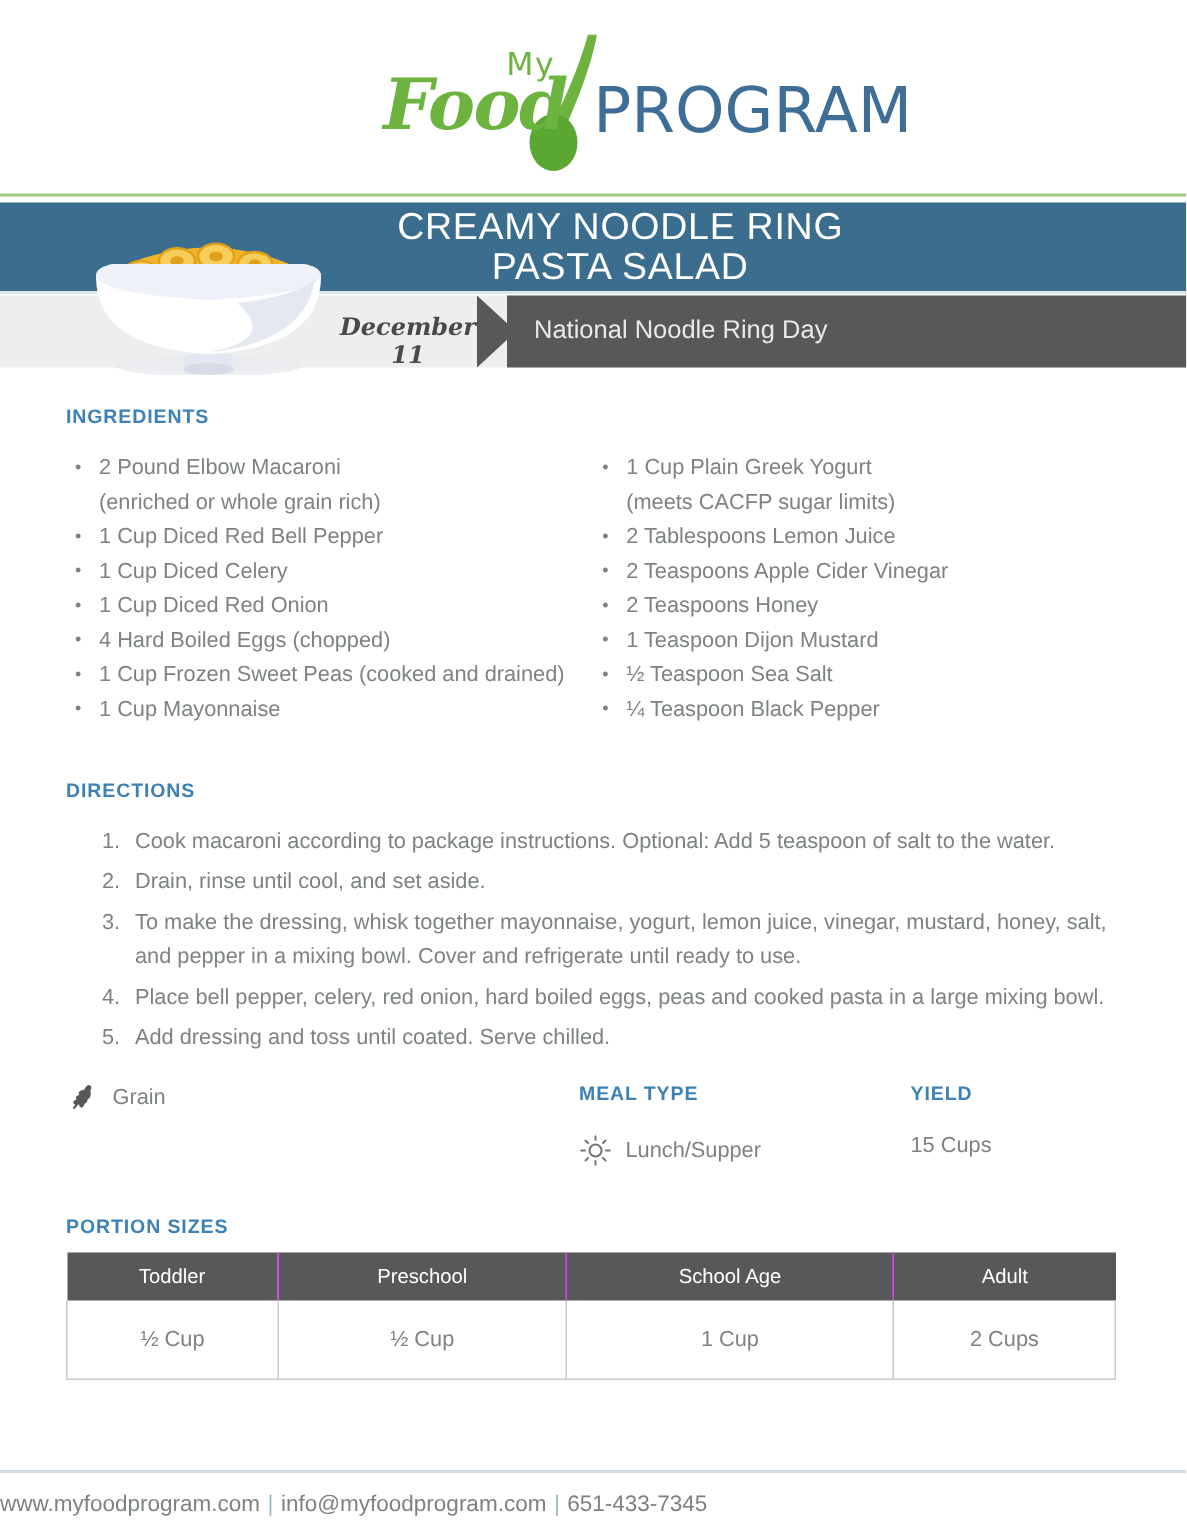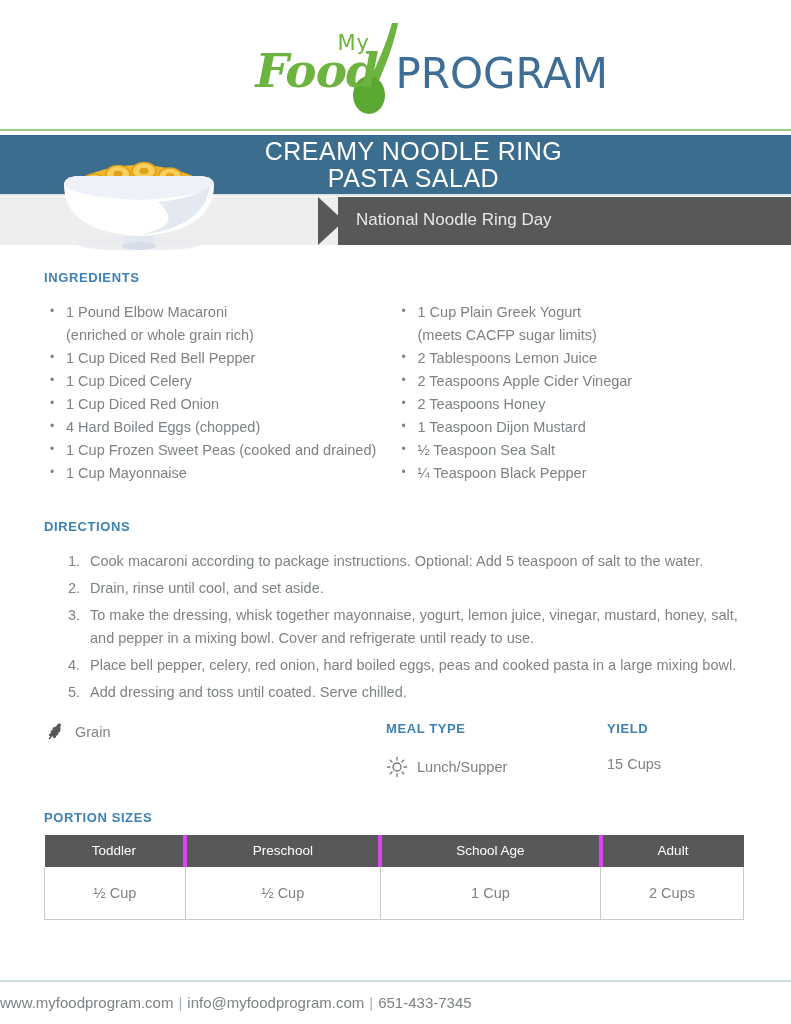--- a/index.html
+++ b/index.html
@@ -242,21 +242,21 @@
     width: 700px;
     border-collapse: collapse;
   }
   .portion-table th {
     background: #58585a;
     color: #ffffff;
     font-size: 13.5px;
     font-weight: 400;
     padding: 8px 0 9px;
     text-align: center;
-    border-right: 4px solid #d946ef;
+    border-right: 1px solid #d946ef;
   }
   .portion-table th:last-child { border-right: none; }
   .portion-table td {
     border: 1px solid #c9cbcc;
     border-top: none;
     color: #7d8285;
     font-size: 14.5px;
     font-weight: 300;
     text-align: center;
     height: 52px;
@@ -304,20 +304,21 @@
       <div>CREAMY NOODLE RING</div>
       <div>PASTA SALAD</div>
     </div>
   </div>
   <div class="banner-underline"></div>
 
   <div class="strip">
     <div class="strip-light"></div>
     <div class="strip-dark-body"></div>
     <div class="strip-arrow"></div>
+    <div class="strip-date">December 11</div>
     <div class="strip-occasion">National Noodle Ring Day</div>
   </div>
 
   <svg class="bowl" viewBox="0 0 186 110">
     <ellipse cx="93" cy="104" rx="62" ry="7" fill="#e9ebee" opacity="0.85"></ellipse>
 
     <path d="M26 42 Q93 8 160 42 Q150 60 93 62 Q36 60 26 42 Z" fill="#f0b429"></path>
     <g fill="#f7cd5c" stroke="#e0a019" stroke-width="1.6">
       <ellipse cx="48" cy="42" rx="11" ry="8"></ellipse>
       <ellipse cx="72" cy="34" rx="12" ry="8.5"></ellipse>
@@ -350,21 +351,21 @@
     <ellipse cx="93" cy="106" rx="17" ry="4" fill="#d7dde8"></ellipse>
   </svg>
 
   <div class="content">
 
     <div class="sec-head ingredients-head">INGREDIENTS</div>
 
     <div class="ing-cols">
       <div class="ing-col">
         <ul>
-          <li>1 Pound Elbow Macaroni</li>
+          <li>2 Pound Elbow Macaroni</li>
           <li class="cont">(enriched or whole grain rich)</li>
           <li>1 Cup Diced Red Bell Pepper</li>
           <li>1 Cup Diced Celery</li>
           <li>1 Cup Diced Red Onion</li>
           <li>4 Hard Boiled Eggs (chopped)</li>
           <li>1 Cup Frozen Sweet Peas (cooked and drained)</li>
           <li>1 Cup Mayonnaise</li>
         </ul>
       </div>
       <div class="ing-col">

